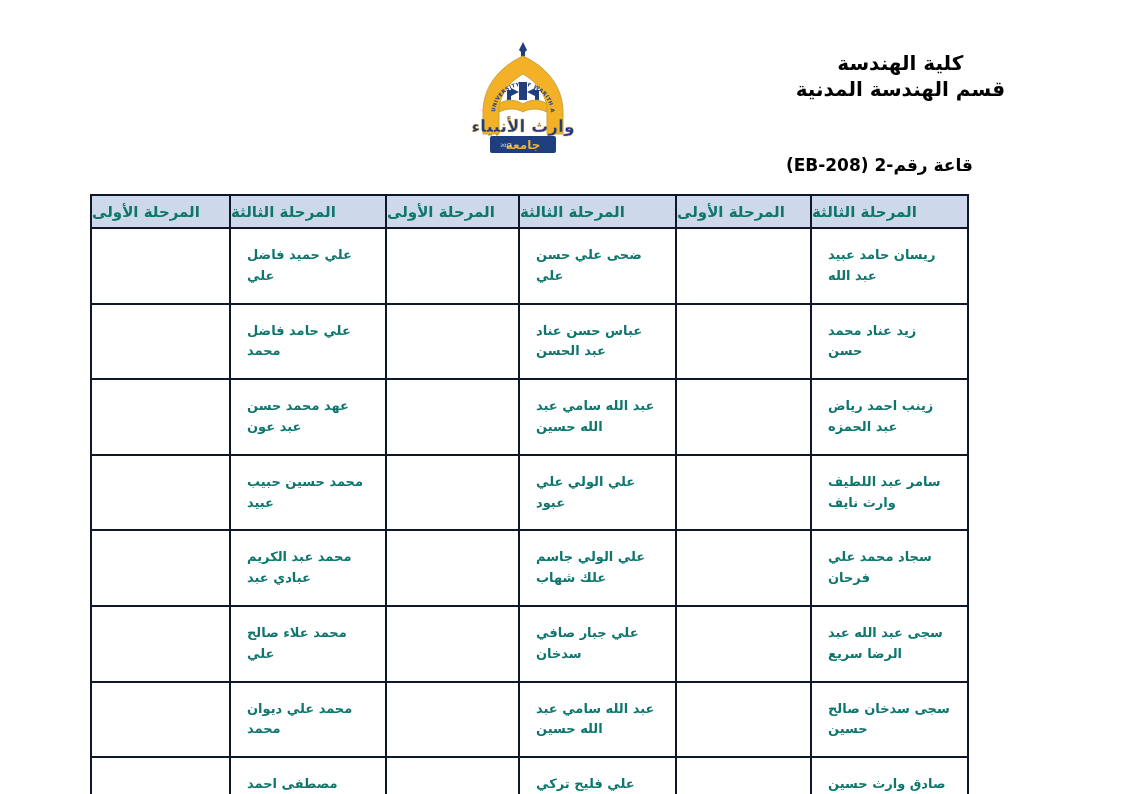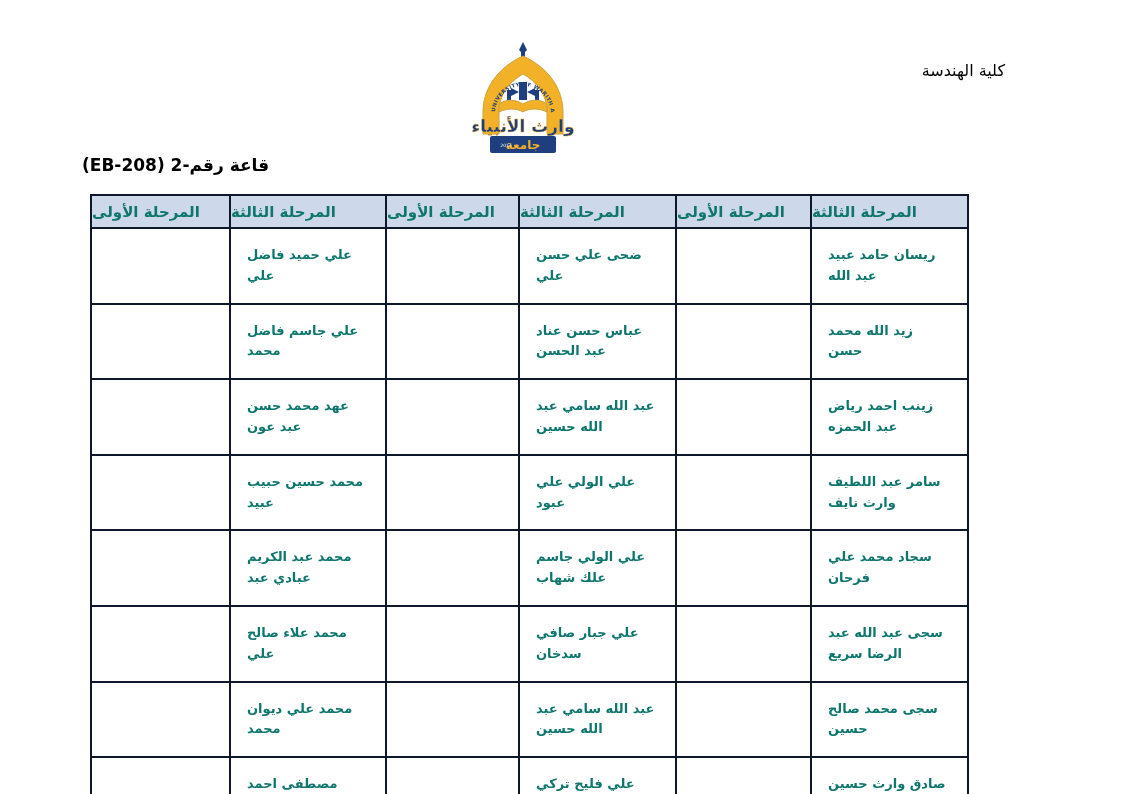--- a/index.html
+++ b/index.html
@@ -5,30 +5,30 @@
   * { margin: 0; padding: 0; box-sizing: border-box; }
   html, body { background: #fff; }
   body {
     width: 1123px; height: 794px;
     font-family: "DejaVu Sans", sans-serif;
     position: relative; overflow: hidden;
   }
   .page { position: absolute; inset: 0; background: #fff; }
 
   .dept-block {
-    position: absolute; top: 58px; right: 118px;
+    position: absolute; top: 50px; right: 118px;
     direction: rtl; text-align: center;
-    font-weight: normal; font-size: 16px; line-height: 26px; color: #000;
+    font-weight: bold; font-size: 20px; line-height: 26px; color: #000;
   }
 
   .logo-wrap { position: absolute; left: 466px; top: 42px; width: 114px; height: 118px; }
 
   .room-title {
-    position: absolute; left: 82px; top: 155px; width: 877px;
-    direction: rtl; text-align: left;
+    position: absolute; left: 96px; top: 155px; width: 877px;
+    direction: rtl; text-align: right;
     font-weight: bold; font-size: 17px; color: #000;
   }
 
   table.seating {
     position: absolute; left: 90px; top: 194px;
     width: 877px; border-collapse: collapse; table-layout: fixed;
     direction: rtl;
     border: 1.5px solid #1a1a1a;
   }
   table.seating th, table.seating td {
@@ -45,20 +45,21 @@
     padding: 16px 16px; line-height: 1.6;
   }
 </style>
 </head>
 <body>
 
 <div class="page">
 
   <div class="dept-block">
     <div>كلية الهندسة</div>
+    <div>قسم الهندسة المدنية</div>
   </div>
 
   <div class="logo-wrap">
     <svg width="114" height="118" viewBox="0 0 114 118">
 
       <g>
         <rect x="55" y="6" width="4" height="26" fill="#1e3e7e"></rect>
         <path d="M57 0 L61 8 L57 12 L53 8 Z" fill="#1e3e7e"></path>
       </g>
 
@@ -113,25 +114,25 @@
     <tbody>
       <tr>
         <td>ريسان حامد عبيد عبد الله</td>
         <td></td>
         <td>ضحى علي حسن علي</td>
         <td></td>
         <td>علي حميد فاضل علي</td>
         <td></td>
       </tr>
       <tr>
-        <td>زيد الله محمد حسن</td>
+        <td>زيد عناد محمد حسن</td>
         <td></td>
         <td>عباس حسن عناد عبد الحسن</td>
         <td></td>
-        <td>علي جاسم فاضل محمد</td>
+        <td>علي حامد فاضل محمد</td>
         <td></td>
       </tr>
       <tr>
         <td>زينب احمد رياض عبد الحمزه</td>
         <td></td>
         <td>عبد الله سامي عبد الله حسين</td>
         <td></td>
         <td>عهد محمد حسن عبد عون</td>
         <td></td>
       </tr>
@@ -153,21 +154,21 @@
       </tr>
       <tr>
         <td>سجى عبد الله عبد الرضا سريع</td>
         <td></td>
         <td>علي جبار صافي سدخان</td>
         <td></td>
         <td>محمد علاء صالح علي</td>
         <td></td>
       </tr>
       <tr>
-        <td>سجى محمد صالح حسين</td>
+        <td>سجى سدخان صالح حسين</td>
         <td></td>
         <td>عبد الله سامي عبد الله حسين</td>
         <td></td>
         <td>محمد علي ديوان محمد</td>
         <td></td>
       </tr>
       <tr>
         <td>صادق وارث حسين كاظم</td>
         <td></td>
         <td>علي فليح تركي كحيط</td>

